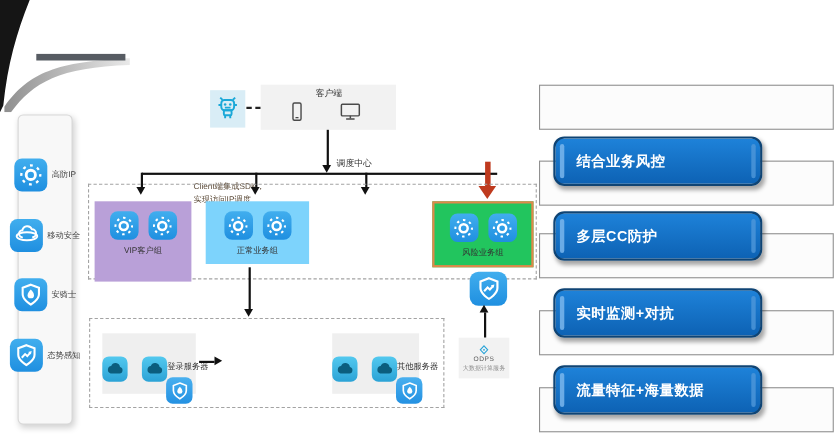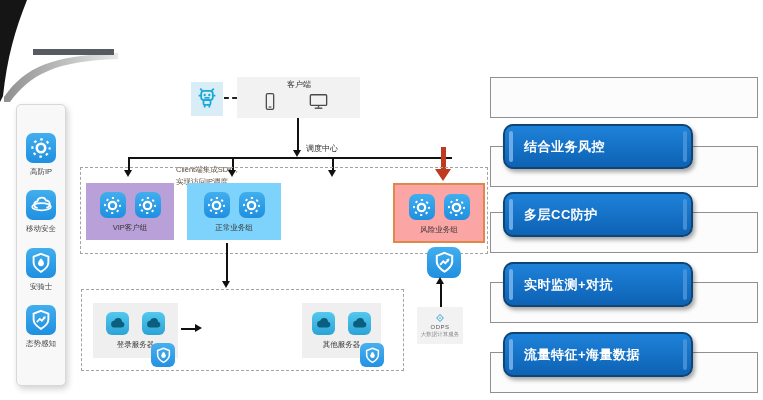--- a/index.html
+++ b/index.html
@@ -9,21 +9,21 @@
   .abs { position:absolute; }
 
   
   .title { left:32px; top:13px; font-size:17.5px; font-weight:bold; color:#242424; letter-spacing:.5px; }
   .title-bar { left:33px; top:49px; width:81px; height:6px; background:#575c63; }
 
   
   .sidebar { left:16px; top:104px; width:50px; height:282px; background:#f8f8f8;
              border:1px solid #d8d8d8; border-radius:5px; box-shadow:2px 3px 6px rgba(0,0,0,.18);
              display:flex; flex-direction:column; align-items:center; justify-content:space-evenly; padding:14px 0 22px; }
-  .side-item { display:flex; flex-direction:column; align-items:center; gap:4px; }
+  .side-item { display:flex; flex-direction:row; align-items:center; gap:4px; }
   .side-label { font-size:7.5px; color:#404040; white-space:nowrap; }
 
   
   .tile { display:flex; align-items:center; justify-content:center; border-radius:7px;
           background:linear-gradient(180deg,#41aeee,#1f8fe0); }
   .tile-30 { width:30px; height:30px; }
   .tile-26 { width:26px; height:26px; }
   .tile-23 { width:23px; height:23px; }
   .tile-cloud { background:linear-gradient(180deg,#53c9ef,#2ba3d6); border-radius:6px; }
   .tile svg { display:block; }
@@ -44,26 +44,26 @@
   .ah-u { width:0; height:0; border-left:4.5px solid transparent; border-right:4.5px solid transparent; border-bottom:7px solid #111; }
   .red-vl { width:5px; background:#bf3a1e; }
   .red-ah { width:0; height:0; border-left:8.5px solid transparent; border-right:8.5px solid transparent; border-top:12px solid #bf3a1e; }
 
   .dashed-box { border:1px dashed #a3a3a3; background:transparent; }
 
   
   .group { display:flex; flex-direction:column; align-items:center; }
   .g-vip { background:#b9a0d8; }
   .g-normal { background:#7dd3fc; }
-  .g-risk { background:#fca5a5; border:2px solid #e0884a; }
+  .g-risk { background:#22c55e; border:2px solid #e0884a; }
   .gicons { display:flex; gap:9px; margin-top:9px; }
   .glabel { font-size:7.5px; color:#333; margin-top:5px; white-space:nowrap; }
 
   
-  .server { background:#efefef; display:flex; flex-direction:column; align-items:center; overflow:visible; }
+  .server { background:#efefef; display:flex; align-items:center; overflow:visible; }
   .sicons { display:flex; gap:13px; margin-top:9px; }
   .slabel { font-size:7.5px; color:#333; margin-top:5px; white-space:nowrap; }
   .shield-badge { position:absolute; width:24px; height:24px; border-radius:6px;
                   background:linear-gradient(180deg,#49b0ef,#2491e2); display:flex; align-items:center; justify-content:center; }
 
   
   .odps-box { left:417px; top:307px; width:46px; height:37px; background:#f2f2f2;
               display:flex; flex-direction:column; align-items:center; justify-content:center; gap:1px; }
   .odps-name { font-size:6px; color:#5a5a5a; letter-spacing:.5px; }
   .odps-sub { font-size:5.5px; color:#8c8c8c; white-space:nowrap; }
@@ -215,21 +215,21 @@
   <div class="abs ah-d" style="left:124px;top:170px"></div>
   <div class="abs vl" style="left:232px;top:157px;height:13px"></div>
   <div class="abs ah-d" style="left:228px;top:170px"></div>
   <div class="abs vl" style="left:332px;top:157px;height:13px"></div>
   <div class="abs ah-d" style="left:328px;top:170px"></div>
   <div class="abs red-vl" style="left:441px;top:147px;height:23px"></div>
   <div class="abs red-ah" style="left:435px;top:169px"></div>
 
   <div class="abs dashed-box" style="left:80px;top:167px;width:408px;height:87px"></div>
 
-  <div class="abs group g-vip" style="left:86px;top:183px;width:88px;height:57px">
+  <div class="abs group g-vip" style="left:86px;top:183px;width:88px;height:73px">
     <div class="gicons">
       <span class="tile tile-26">
           <svg width="21" height="21">
             <use href="#i-gear"></use>
           </svg>
         </span>
       <span class="tile tile-26">
           <svg width="21" height="21">
             <use href="#i-gear"></use>
           </svg>

